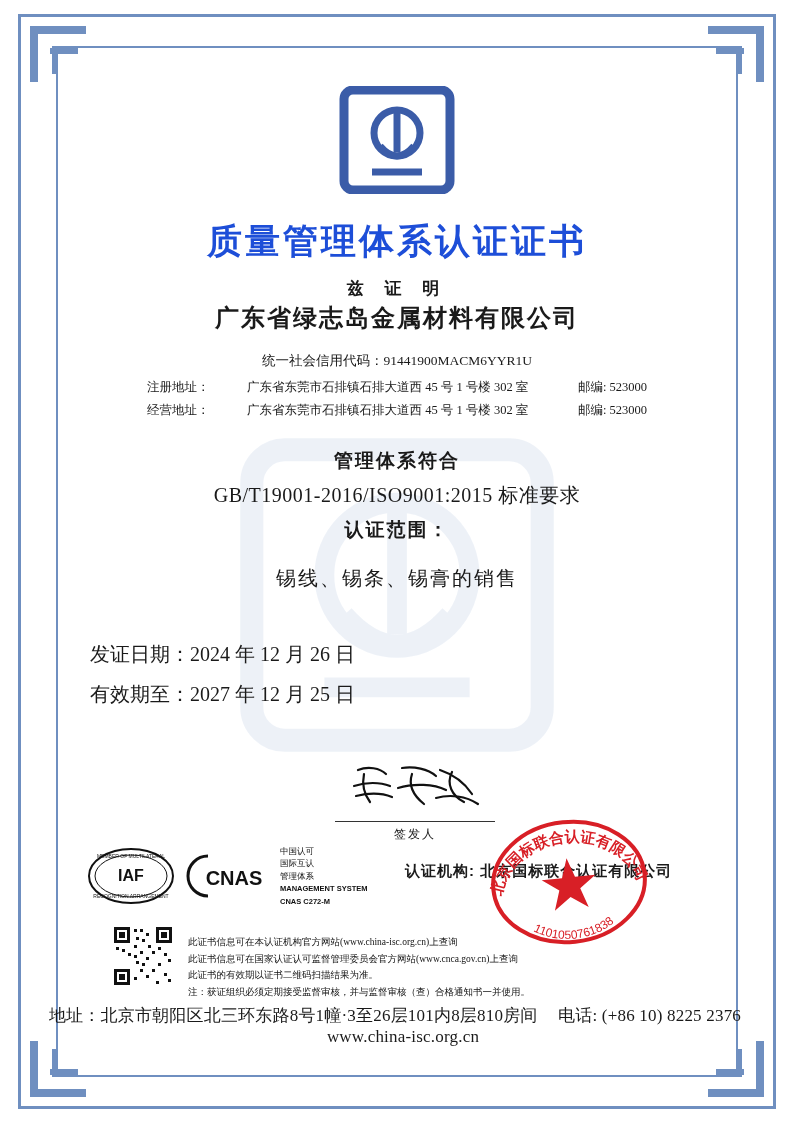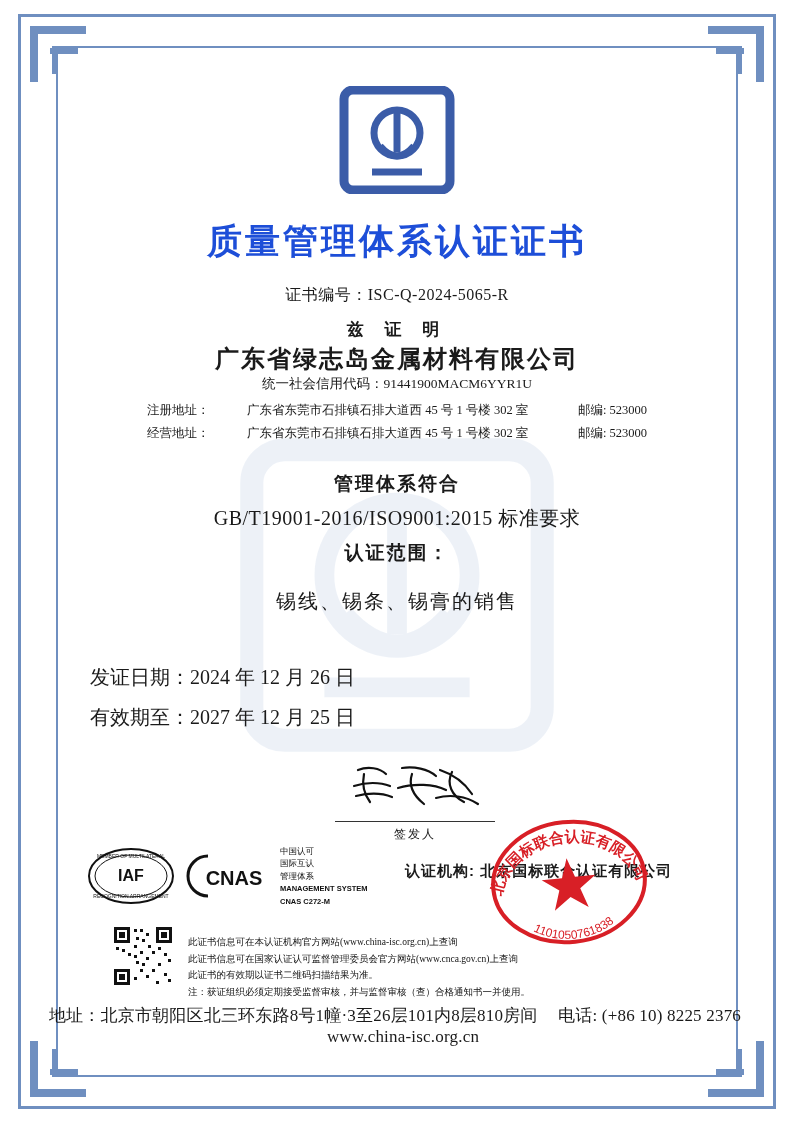--- a/index.html
+++ b/index.html
@@ -80,21 +80,21 @@
     letter-spacing:8px;
   }
   .company{
     margin-top:2px;
     font-family:"Liberation Sans", sans-serif;
     font-weight:bold;
     font-size:24px;
     letter-spacing:2px;
   }
   .credit{
-    margin-top:0;
+    margin-top:18px;
     font-size:13.5px;
   }
   .addr-block{
     margin:6px auto 0;
     width:500px;
     font-size:12.5px;
     line-height:1.85;
   }
   .addr-row{
     display:flex;
@@ -263,23 +263,20 @@
     <svg class="logo" viewBox="0 0 118 108">
       <rect x="6" y="4" width="106" height="100" rx="9" fill="none" stroke="#3b5ca8" stroke-width="9"></rect>
       <circle cx="59" cy="47" r="23" fill="none" stroke="#3b5ca8" stroke-width="7"></circle>
       <path d="M59 26 L59 66" stroke="#3b5ca8" stroke-width="7" fill="none"></path>
       <path d="M42 60 Q59 80 76 60" stroke="#3b5ca8" stroke-width="7" fill="none"></path>
       <path d="M34 86 L84 86" stroke="#3b5ca8" stroke-width="7" fill="none"></path>
     </svg>
 
     <h1 class="title">质量管理体系认证证书</h1>
 
-    <div class="cert-no">
-      <span>证书编号：</span><span>ISC-Q-2024-5065-R</span>
-    </div>
 
     <div class="hereby">兹 证 明</div>
 
     <div class="company">广东省绿志岛金属材料有限公司</div>
 
     <div class="credit">
       <span>统一社会信用代码：</span><span>91441900MACM6YYR1U</span>
     </div>
 
     <div class="addr-block">

